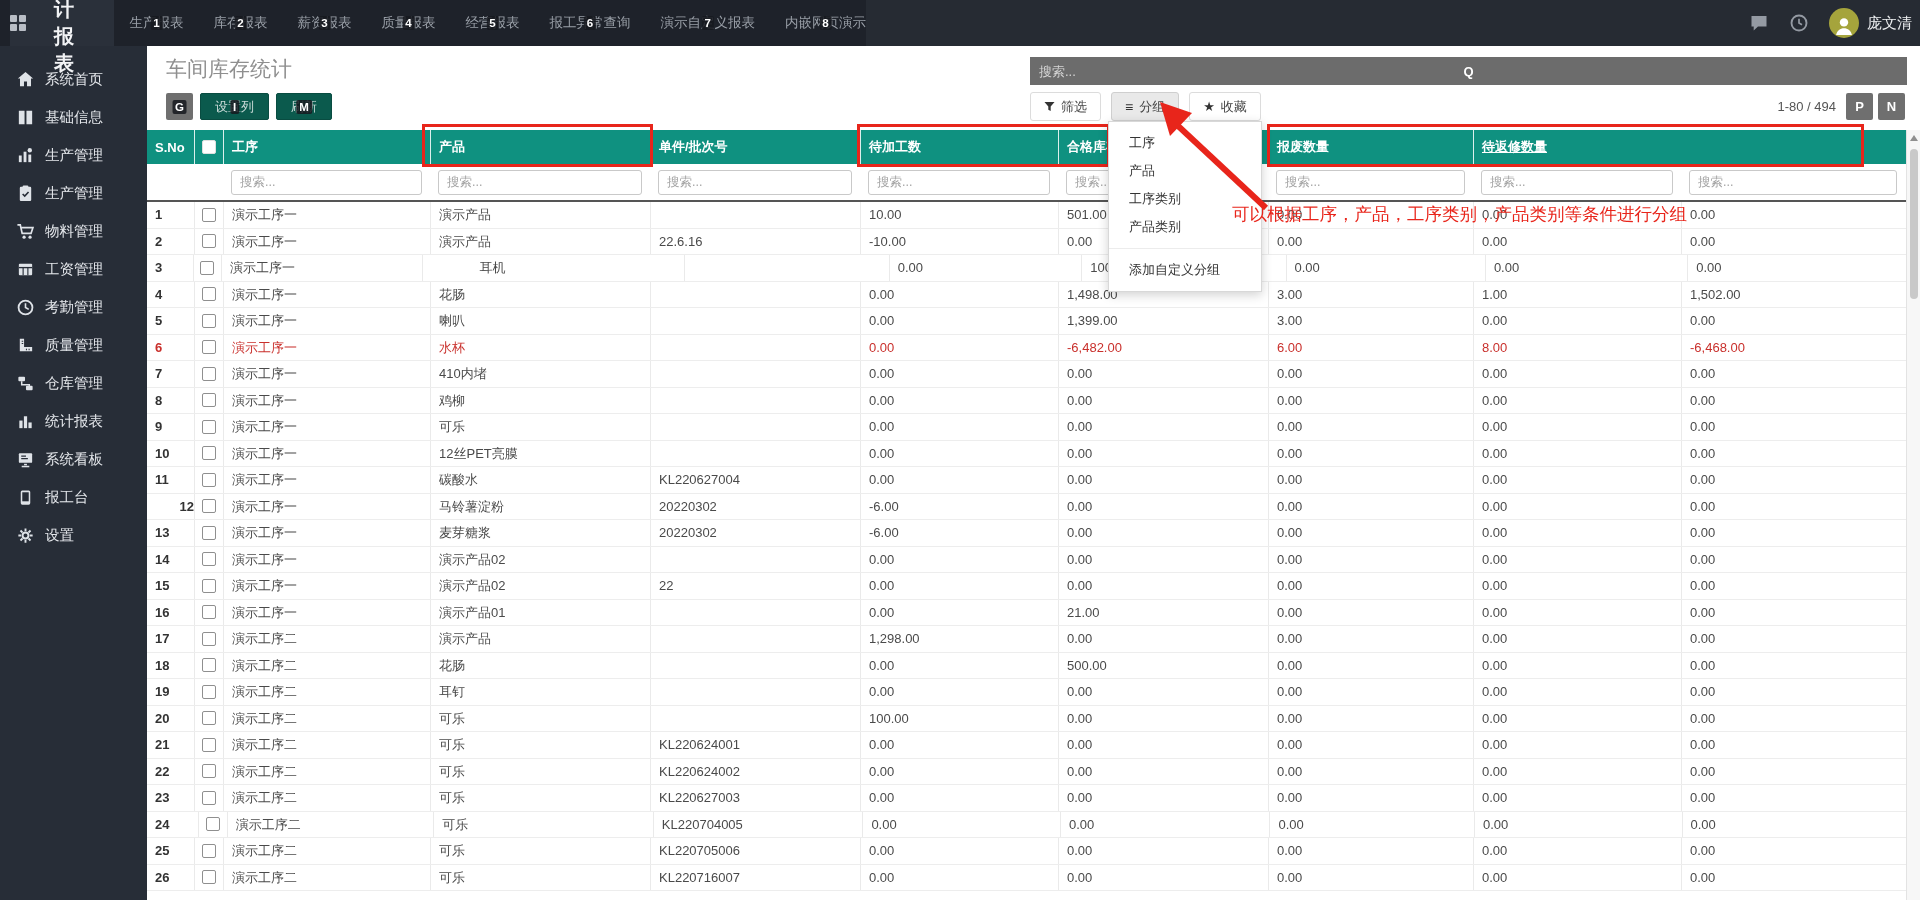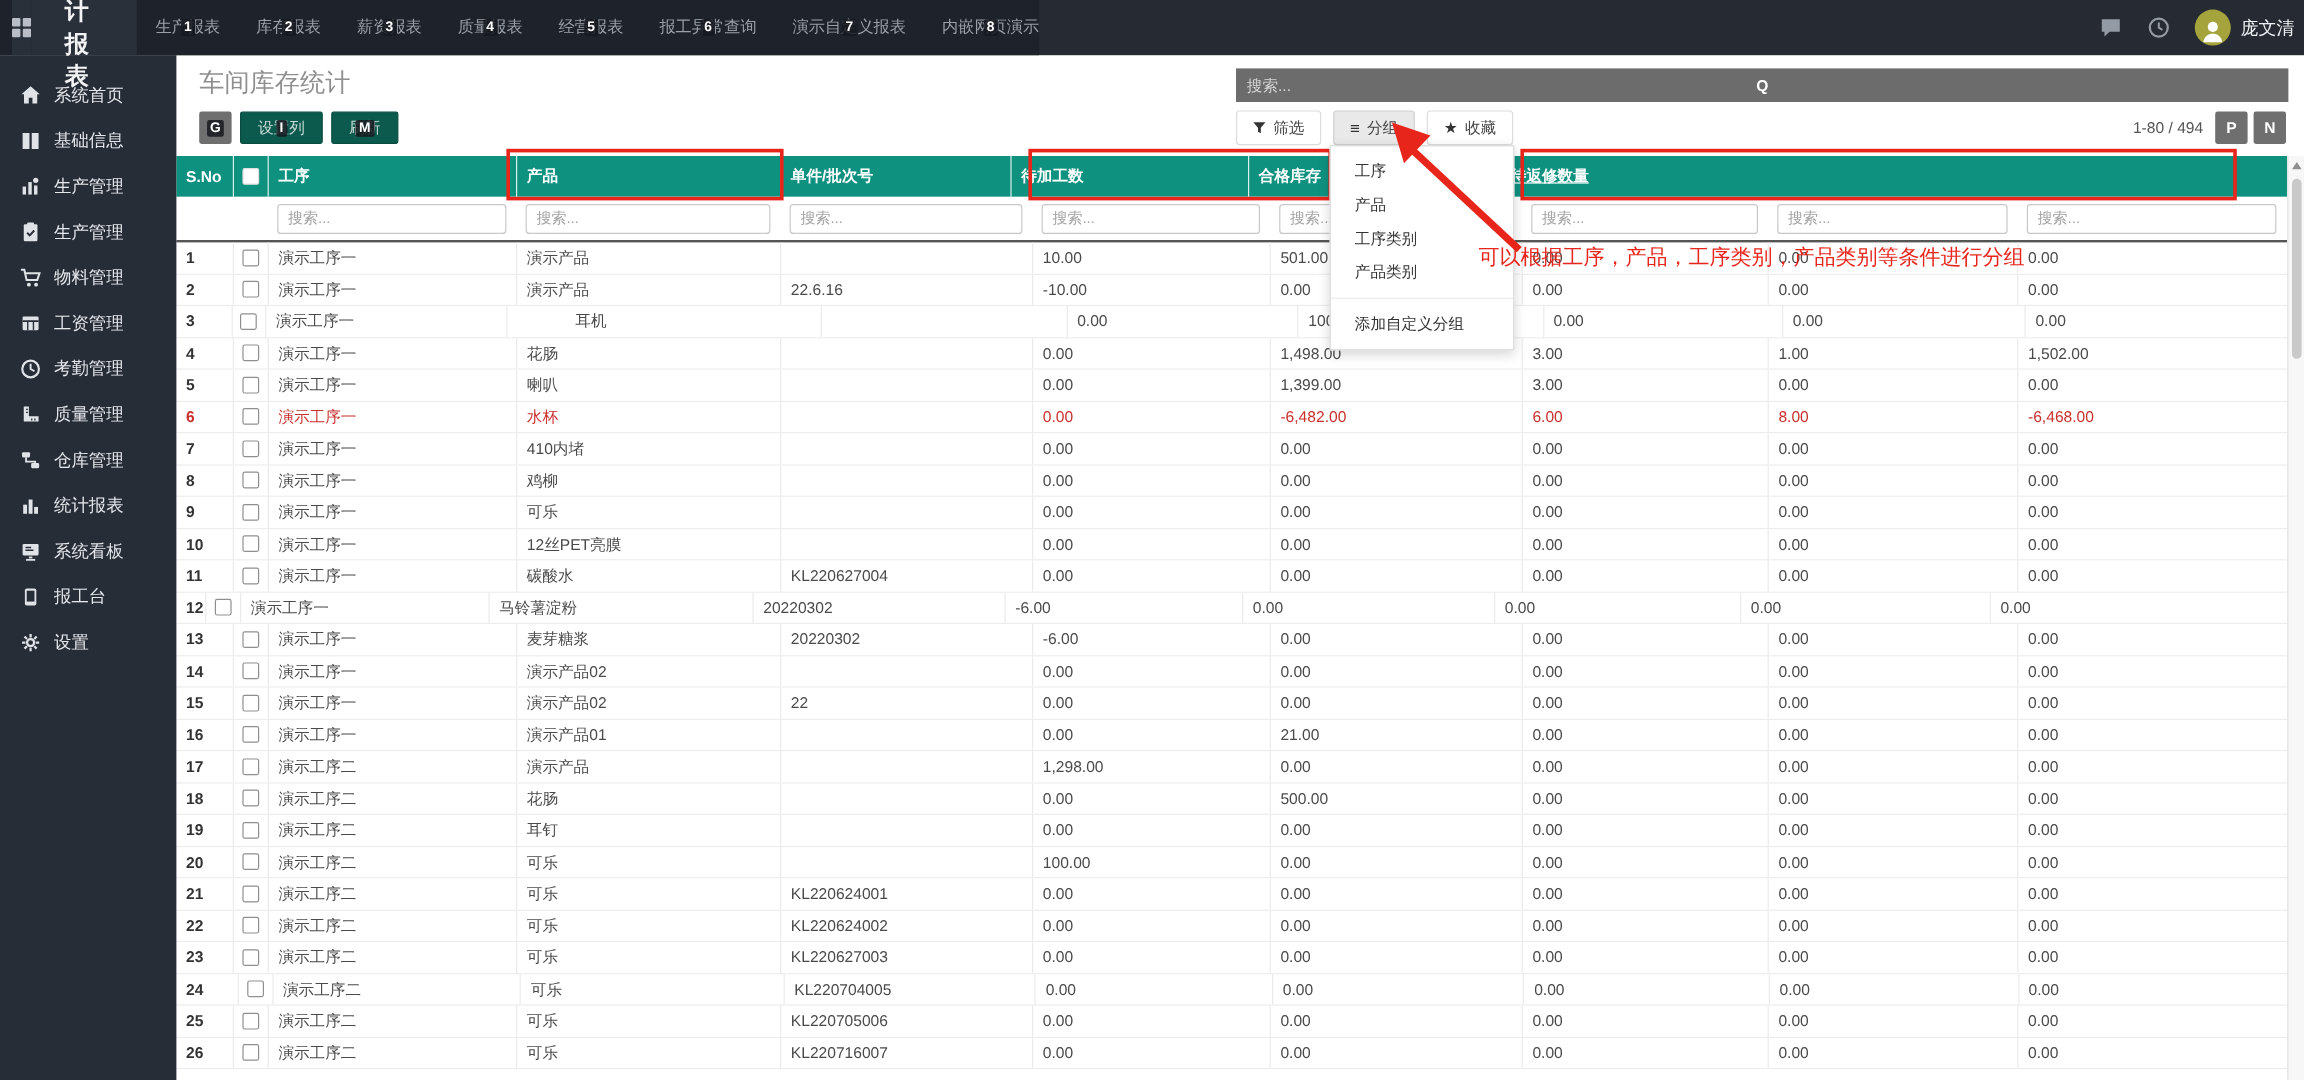--- a/index.html
+++ b/index.html
@@ -383,28 +383,31 @@
       </div>
       <div class="th cb-cell" style="padding-left: 0px; width: 29px;">
     <span class="cb"></span>
   </div>
       <div class="th" style="width: 207px;">
         <span>工序</span>
       </div>
       <div class="th" style="width: 220px;">
         <span>产品</span>
       </div>
-      <div class="th" style="width: 192px;">
+      <div class="th" style="width: 210px;">
         <span>单件/批次号</span>
       </div>
       <div class="th" style="width: 198px;">
         <span>待加工数</span>
       </div>
       <div class="th" style="width: 210px;">
         <span>合格库存</span>
+      </div>
+      <div class="th" style="width: 205px;">
+        <span>报废数量</span>
       </div>
       <div class="th" style="width: 208px; text-decoration: underline;">
         <span>待返修数量</span>
       </div>
     </div>
   <div class="filterrow">
       <div class="fcell" style="width: 48px;"></div>
       <div class="fcell" style="width: 29px;"></div>
       <div class="fcell" style="width: 207px;">
     <input placeholder="搜索..." style="">
@@ -581,21 +584,21 @@
         <div class="td" style="width: 207px;">演示工序一</div>
         <div class="td" style="width: 220px;">碳酸水</div>
         <div class="td" style="width: 210px;">KL220627004</div>
         <div class="td" style="width: 198px;">0.00</div>
         <div class="td" style="width: 210px;">0.00</div>
         <div class="td" style="width: 205px;">0.00</div>
         <div class="td" style="width: 208px;">0.00</div>
         <div class="td" style="width: 224px;">0.00</div>
       </div>
       <div class="trow">
-        <div class="td idx" style="width: 25px;">12</div>
+        <div class="td idx" style="width: 48px; text-align: right;">12</div>
         <div class="td cb-cell" style="padding-left: 0px; width: 29px;">
     <span class="cb"></span>
   </div>
         <div class="td" style="width: 207px;">演示工序一</div>
         <div class="td" style="width: 220px;">马铃薯淀粉</div>
         <div class="td" style="width: 210px;">20220302</div>
         <div class="td" style="width: 198px;">-6.00</div>
         <div class="td" style="width: 210px;">0.00</div>
         <div class="td" style="width: 205px;">0.00</div>
         <div class="td" style="width: 208px;">0.00</div>

